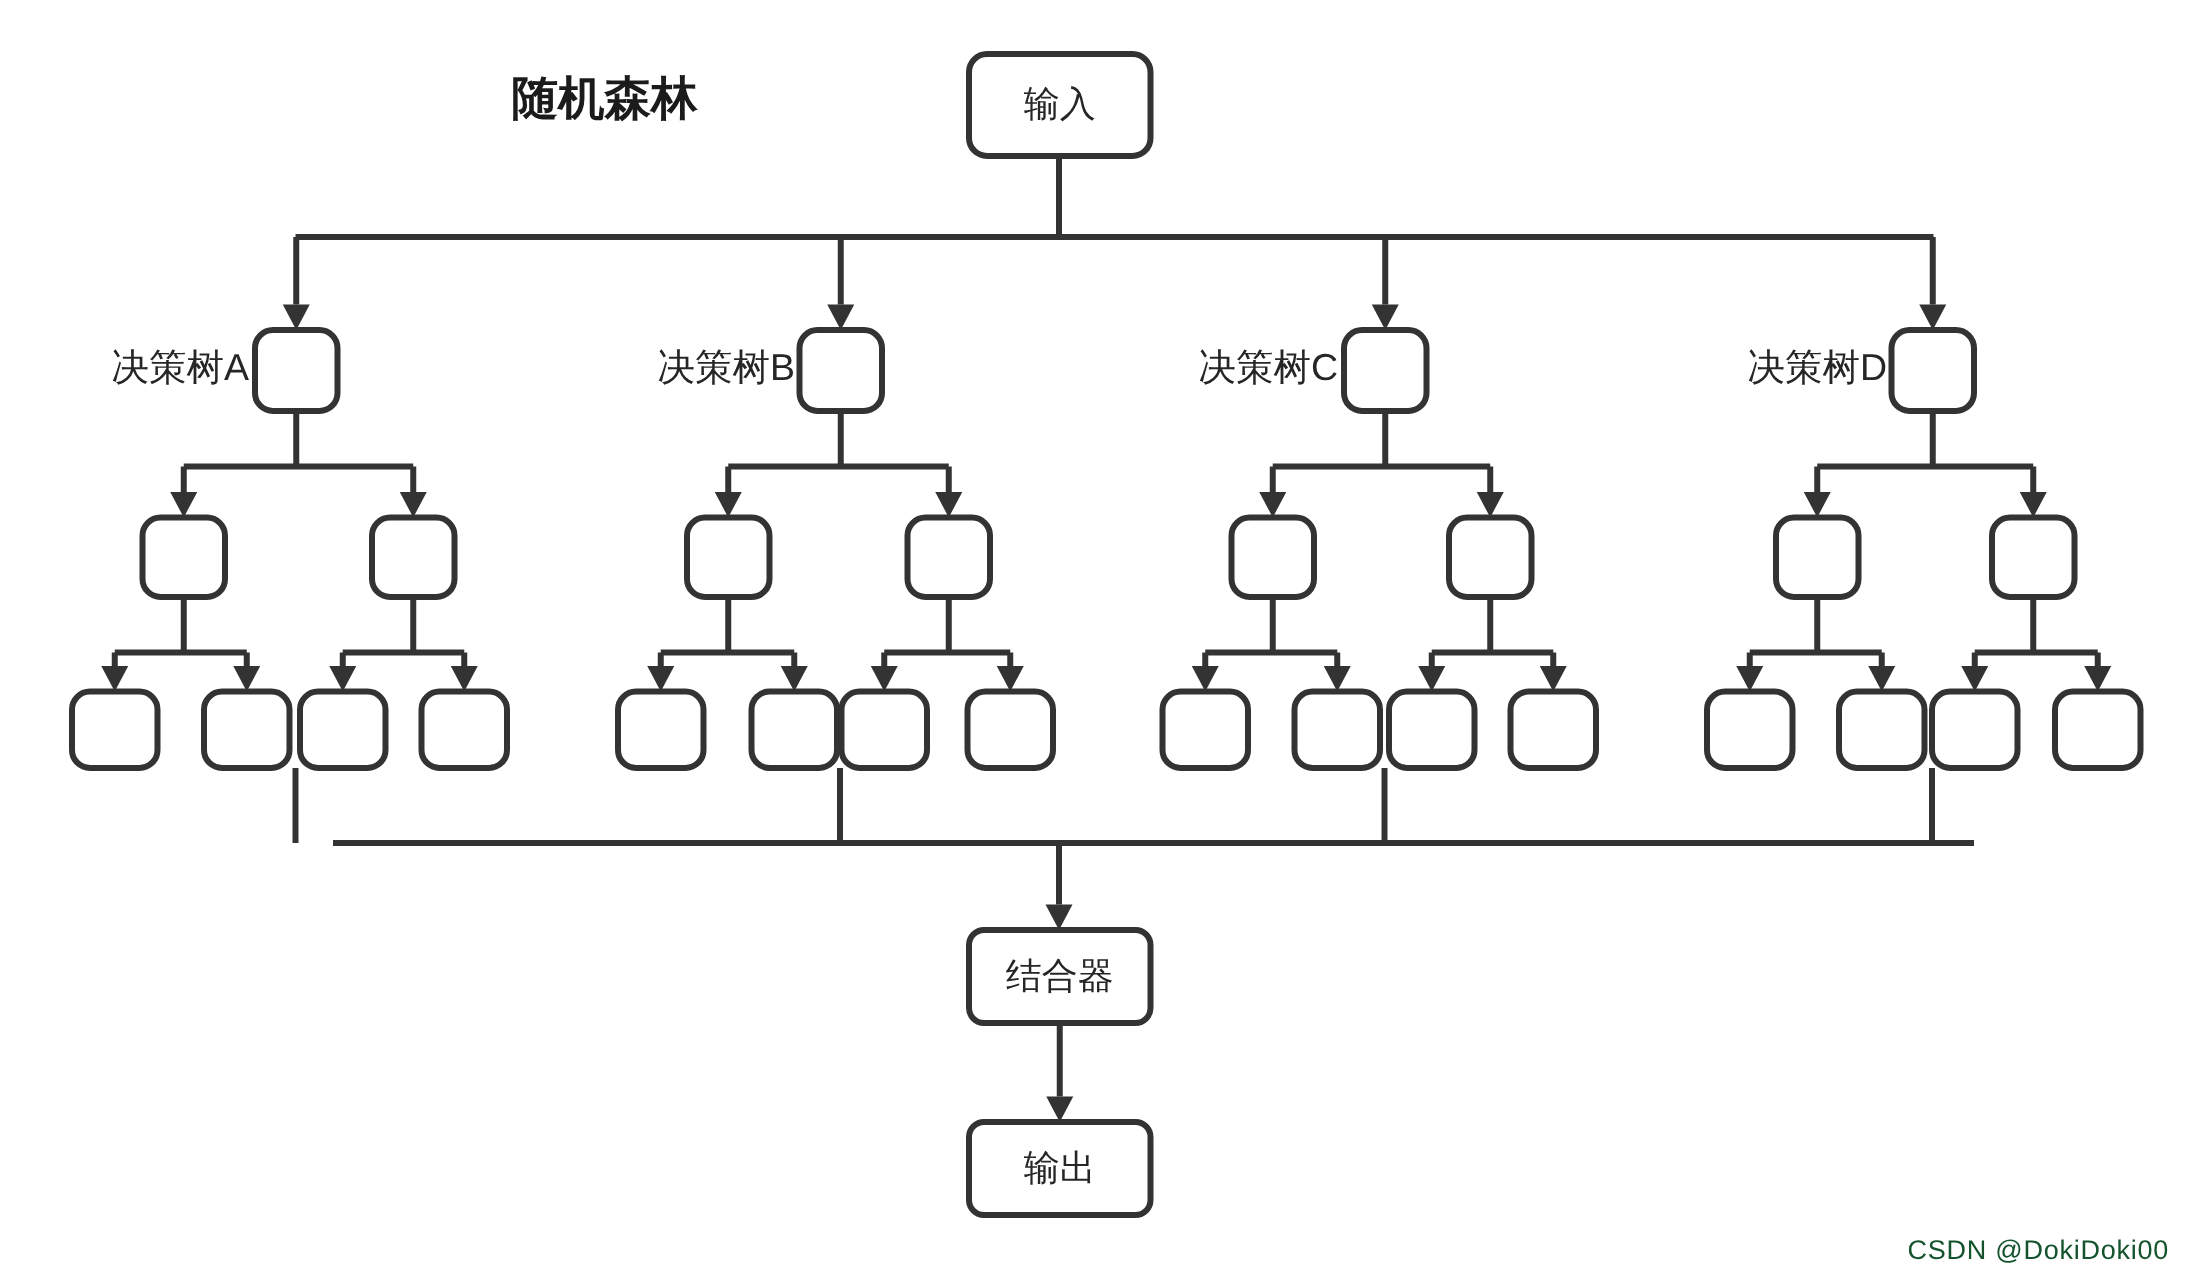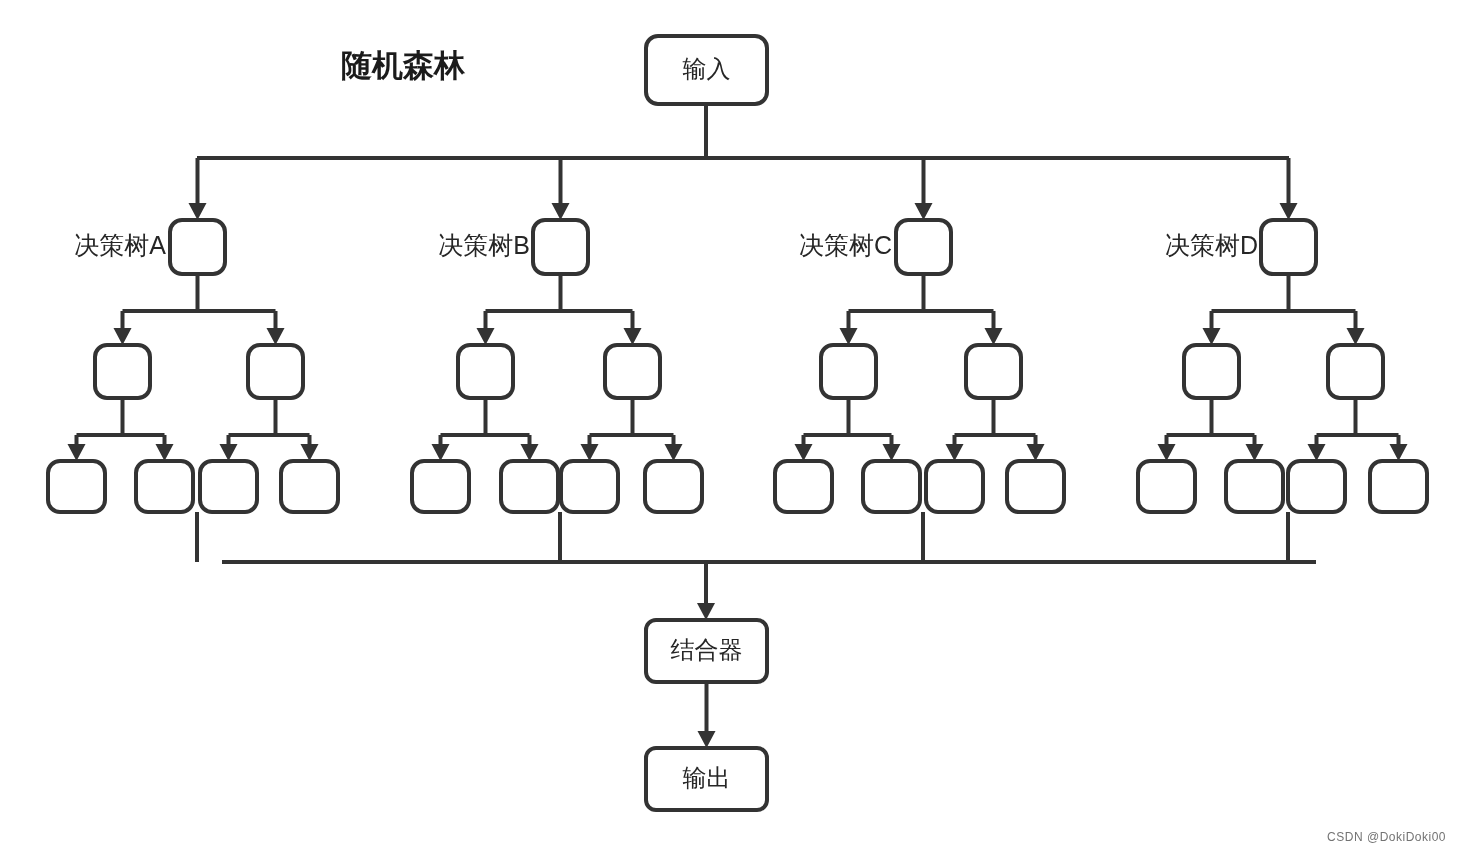--- a/index.html
+++ b/index.html
@@ -64,22 +64,22 @@
     font-weight: bold;
     fill: #1b1b1b;
     text-anchor: middle;
     dominant-baseline: middle;
   }
   .watermark {
     position: absolute;
     right: 16px;
     bottom: 14px;
     font-family: "Liberation Sans", "DejaVu Sans", sans-serif;
-    font-size: 12px;
-    color: #737373;
+    font-size: 18px;
+    color: #14532d;
     letter-spacing: 0.5px;
     user-select: none;
   }
 </style>
 </head>
 <body>
 
 <div id="diagram-root">
   <svg id="flow" viewBox="0 0 1462 858" xmlns="http://www.w3.org/2000/svg">
     <g id="layer-edges">

